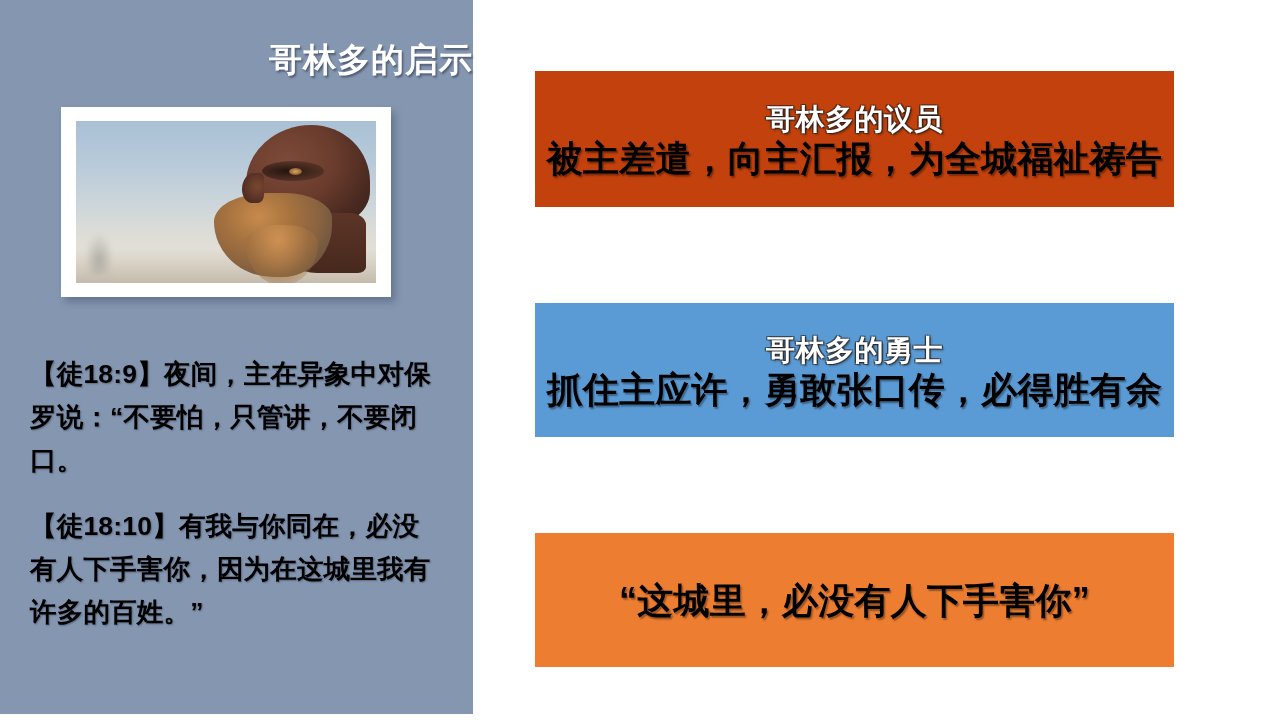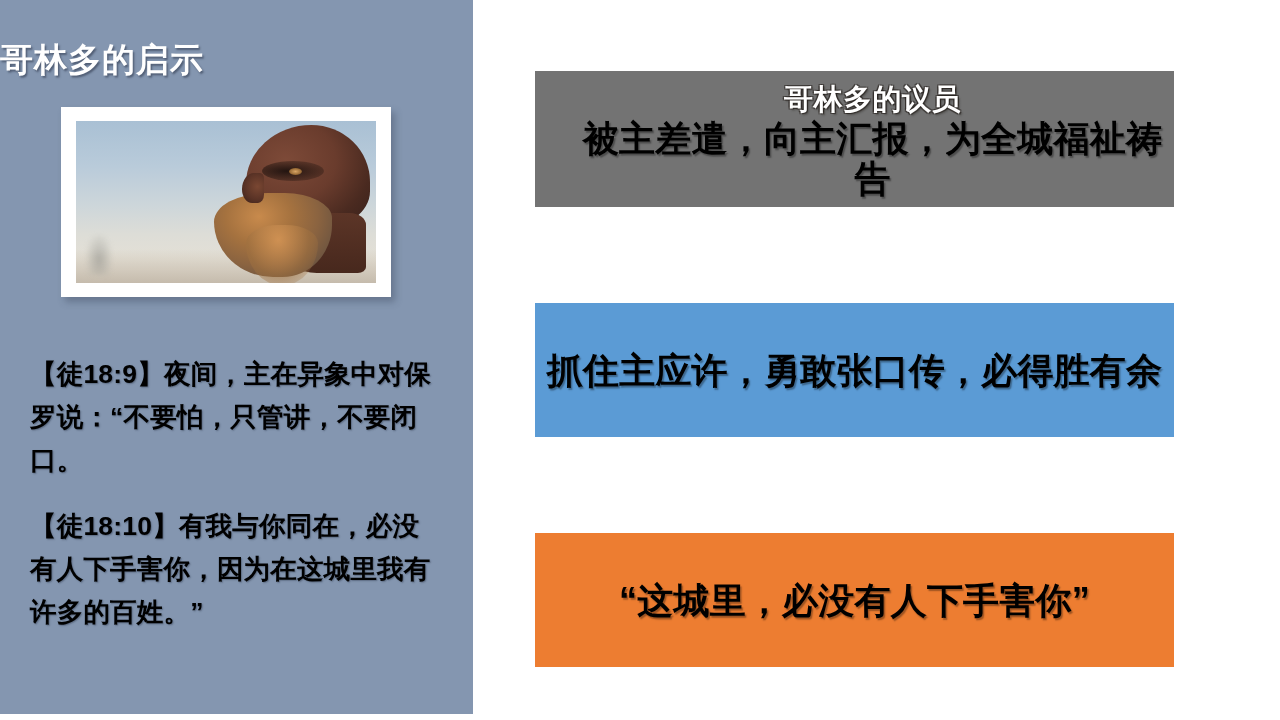--- a/index.html
+++ b/index.html
@@ -26,21 +26,21 @@
     width: 473px;
     height: 714px;
     background: #8496b0;
   }
 
   #slide-title {
     position: absolute;
     left: 0;
     top: 38px;
     width: 473px;
-    text-align: left;
+    text-align: right;
     color: #ffffff;
     font-size: 33px;
     font-weight: bold;
     letter-spacing: 1px;
     text-shadow: 1.5px 1.5px 2px rgba(40,50,70,0.55);
   }
 
   
   #photo-frame {
     position: absolute;
@@ -228,26 +228,27 @@
       </div>
     </div>
 
     <div id="scripture">
       <div class="verse">【徒18:9】夜间，主在异象中对保罗说：“不要怕，只管讲，不要闭口。</div>
       <div class="verse">【徒18:10】有我与你同在，必没有人下手害你，因为在这城里我有许多的百姓。”</div>
     </div>
 
   </div>
 
-  <div class="box" id="box-councillor" style="background-color: #737373; padding-left: 36px;">
+  <div class="box" id="box-councillor" style="background-color: #c2410c;">
     <div class="box-title">哥林多的议员</div>
     <div class="box-subtitle">被主差遣，向主汇报，为全城福祉祷告</div>
   </div>
 
   <div class="box" id="box-warrior" style="background-color: rgb(91, 155, 213);">
+    <div class="box-title">哥林多的勇士</div>
     <div class="box-subtitle">抓住主应许，勇敢张口传，必得胜有余</div>
   </div>
 
   <div class="box" id="box-seeker" style="background-color: rgb(237, 125, 49);">
     <div class="box-subtitle">“这城里，必没有人下手害你”</div>
   </div>
 
 </div>
 
 </body></html>

